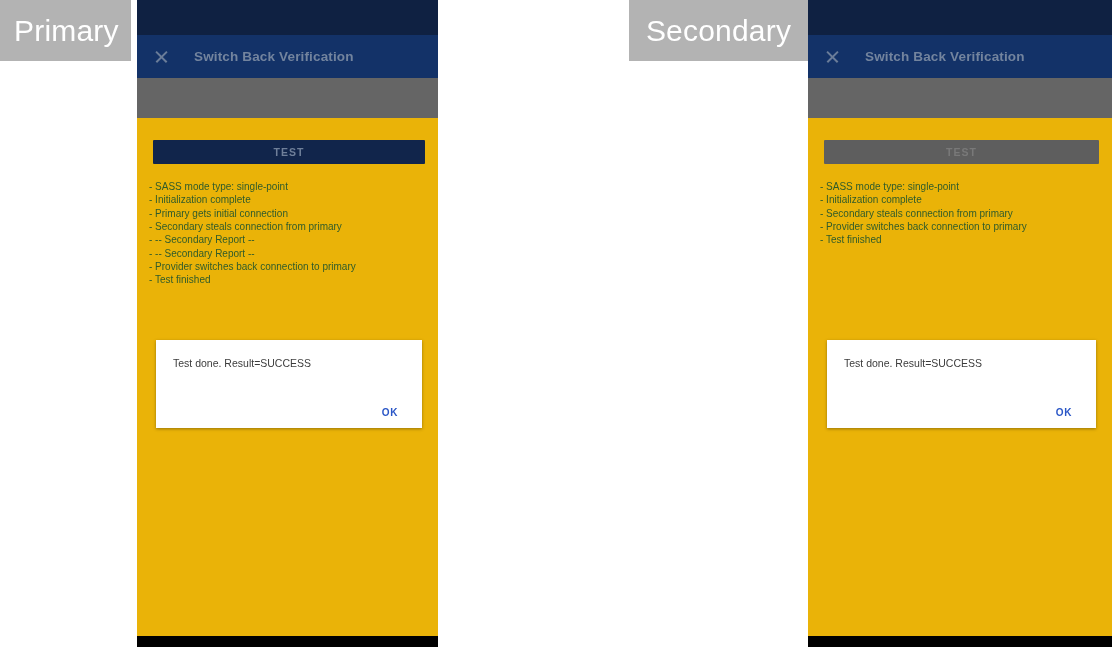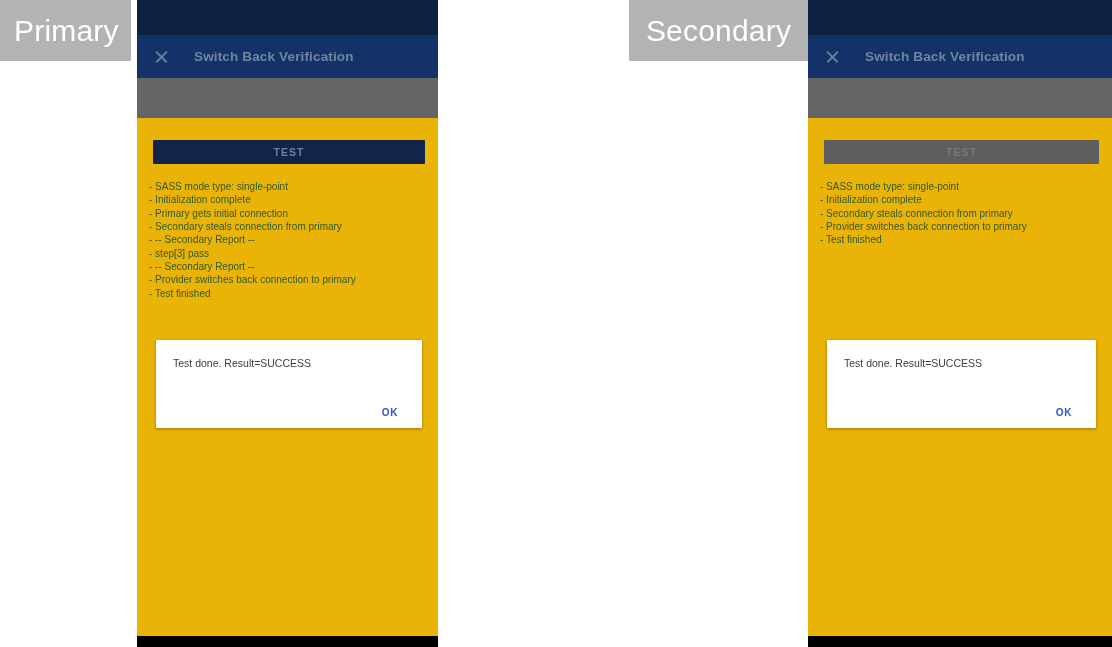--- a/index.html
+++ b/index.html
@@ -200,21 +200,20 @@
   <div class="content">
 
     <button class="test-button enabled">TEST</button>
 
     <div class="log">
       <div class="log-line">- SASS mode type: single-point</div>
       <div class="log-line">- Initialization complete</div>
       <div class="log-line">- Primary gets initial connection</div>
       <div class="log-line">- Secondary steals connection from primary</div>
       <div class="log-line">- -- Secondary Report --</div>
-      <div class="log-line">- step[3] pass</div>
       <div class="log-line">- -- Secondary Report --</div>
       <div class="log-line">- Provider switches back connection to primary</div>
       <div class="log-line">- Test finished</div>
     </div>
 
     <div class="dialog">
       <div class="dialog-message">Test done. Result=SUCCESS</div>
       <button class="dialog-ok">OK</button>
     </div>
 

